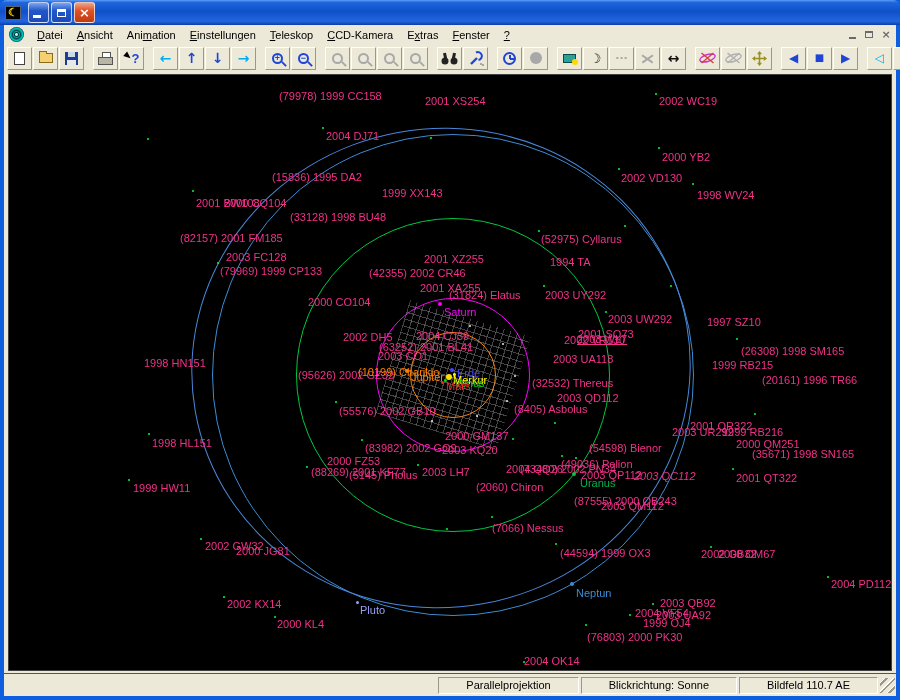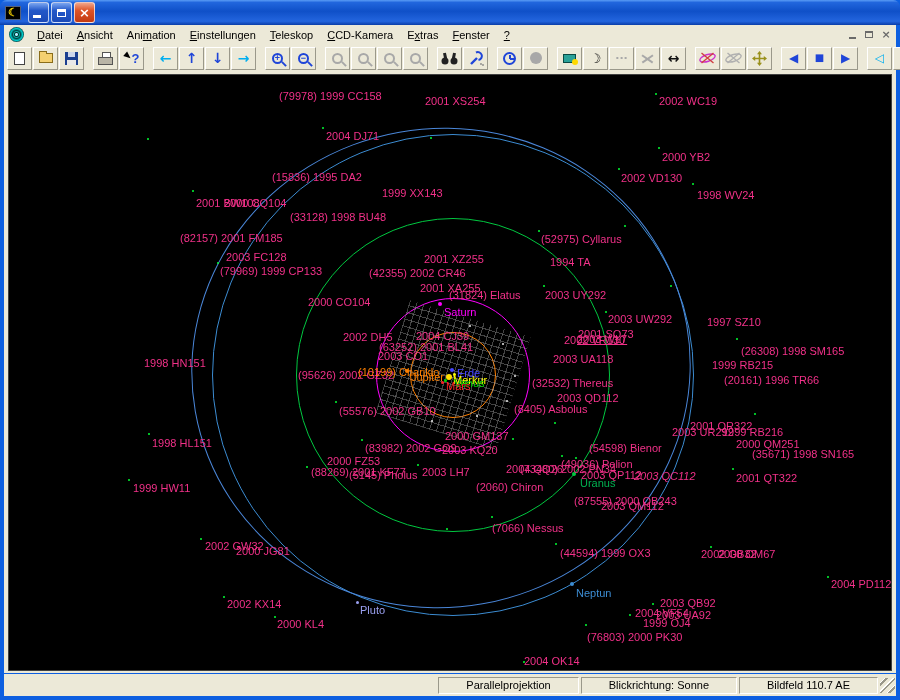--- a/index.html
+++ b/index.html
@@ -357,21 +357,21 @@
         <span class="sky-label" style="left: 569px; top: 253px; color: rgb(242, 49, 137);">2001 SQ73</span>
         <span class="sky-label" style="left: 555px; top: 259px; color: rgb(242, 49, 137);">2002 VR130</span>
         <span class="sky-label" style="left: 568px; top: 258px; color: rgb(242, 49, 137); text-decoration: underline;">2003 WL7</span>
         <span class="sky-label" style="left: 732px; top: 270px; color: rgb(242, 49, 137);">(26308) 1998 SM165</span>
         <span class="sky-label" style="left: 334px; top: 256px; color: rgb(242, 49, 137);">2002 DH5</span>
         <span class="sky-label" style="left: 544px; top: 278px; color: rgb(242, 49, 137);">2003 UA118</span>
         <span class="sky-label" style="left: 703px; top: 284px; color: rgb(242, 49, 137);">1999 RB215</span>
         <span class="sky-label" style="left: 370px; top: 266px; color: rgb(242, 49, 137);">(63252) 2001 BL41</span>
         <span class="sky-label" style="left: 407px; top: 255px; color: rgb(242, 49, 137);">2004 CJ39</span>
         <span class="sky-label" style="left: 369px; top: 275px; color: rgb(242, 49, 137);">2003 CO1</span>
-        <span class="sky-label" style="left: 715px; top: 299px; color: rgb(242, 49, 137);">(20161) 1996 TR66</span>
+        <span class="sky-label" style="left: 753px; top: 299px; color: rgb(242, 49, 137);">(20161) 1996 TR66</span>
         <span class="sky-label" style="left: 135px; top: 282px; color: rgb(242, 49, 137);">1998 HN151</span>
         <span class="sky-label" style="left: 663px; top: 307px; color: rgb(242, 49, 137); margin-top: 44px;">2003 UR292</span>
         <span class="sky-label" style="left: 289px; top: 294px; color: rgb(242, 49, 137);">(95626) 2002 GZ32</span>
         <span class="sky-label" style="left: 349px; top: 291px; color: rgb(255, 128, 0);">(10199) Chariklo</span>
         <span class="sky-label" style="left: 402px; top: 296px; color: rgb(255, 128, 0);">Jupiter</span>
         <span class="sky-label" style="left: 448px; top: 292px; color: rgb(68, 68, 255);">Erde</span>
         <span class="sky-label" style="left: 444px; top: 299px; color: rgb(255, 255, 0);">Merkur</span>
         <span class="sky-label" style="left: 445px; top: 302px; color: rgb(0, 221, 0);">Venus</span>
         <span class="sky-label" style="left: 437px; top: 305px; color: rgb(255, 34, 34);">Mars</span>
         <span class="sky-label" style="left: 523px; top: 302px; color: rgb(242, 49, 137);">(32532) Thereus</span>

